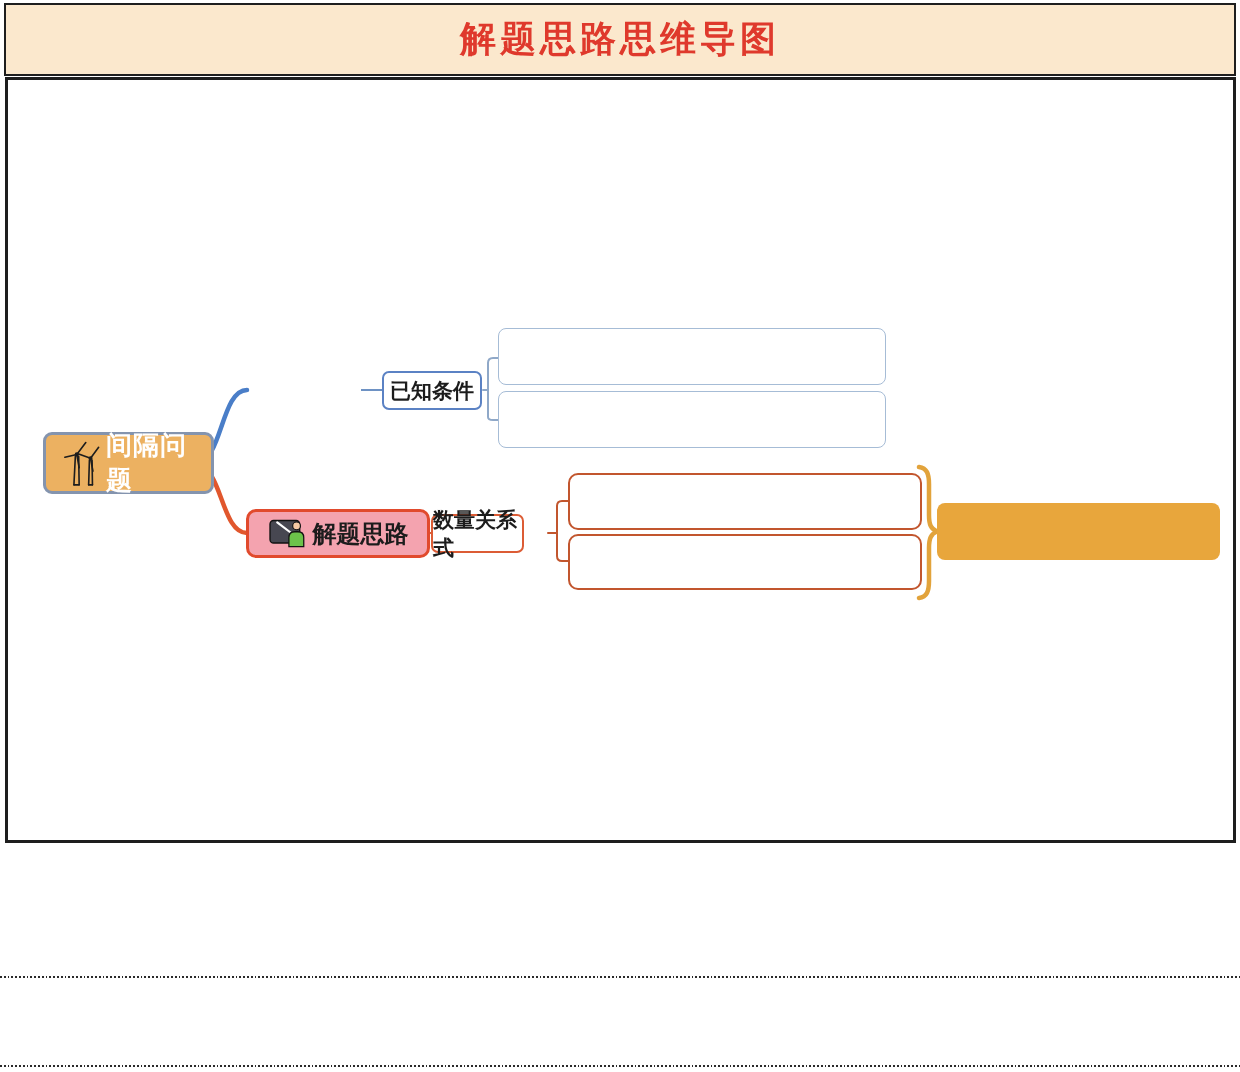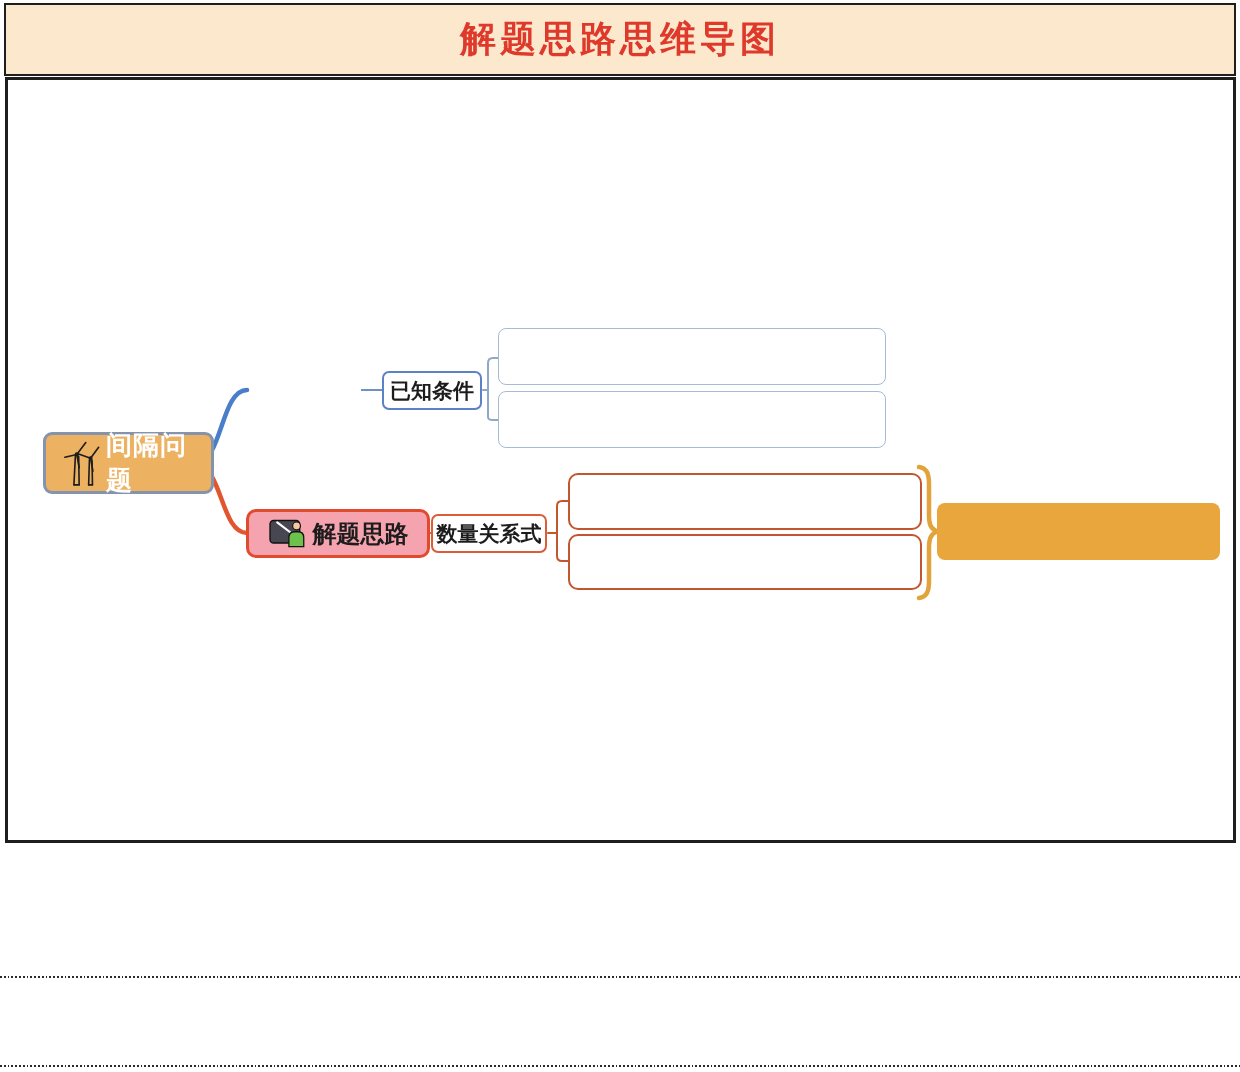--- a/index.html
+++ b/index.html
@@ -56,21 +56,21 @@
     background:#F4A3AF;border:3px solid #E14A2D;border-radius:10px;
     gap:5px;
   }
   .branch-label{color:#1c1c1c;font-size:24px;font-weight:600;}
 
   .sub1-node{
     left:382px;top:371px;width:100px;height:39px;
     border:2px solid #5B82C4;border-radius:7px;
   }
   .sub2-node{
-    left:431px;top:514px;width:116px;height:39px;
+    left:431px;top:514px;width:93px;height:39px;
     border:2px solid #DC5C35;border-radius:7px;
   }
   .sub-label{color:#1c1c1c;font-size:21px;font-weight:600;}
 
   .answer-box{position:absolute;background:#ffffff;}
   .ab-blue{border:1.5px solid #A6BCD6;border-radius:8px;left:498px;width:388px;}
   .ab-blue.b1{top:328px;height:57px;}
   .ab-blue.b2{top:391px;height:57px;}
   .ab-orange{border:2px solid #C2562E;border-radius:10px;left:568px;width:354px;}
   .ab-orange.b1{top:473px;height:57px;}

